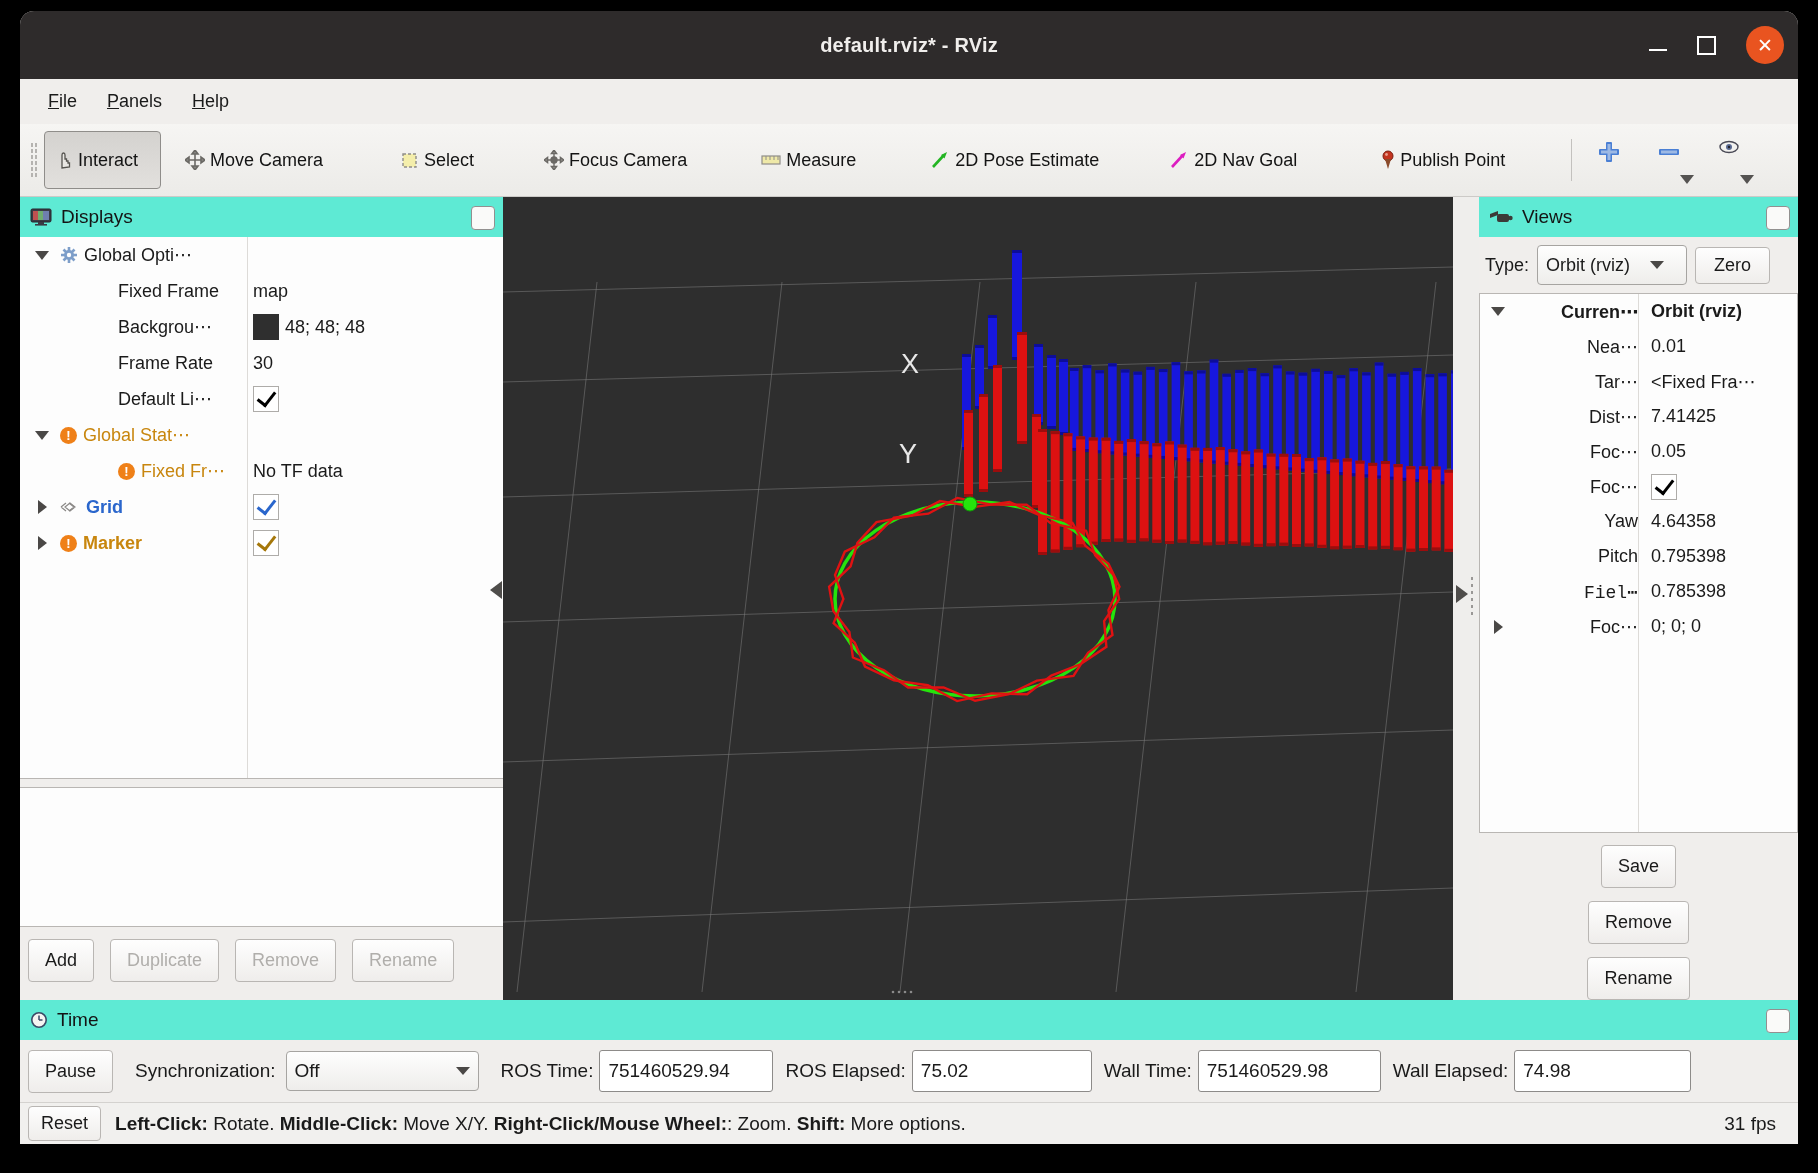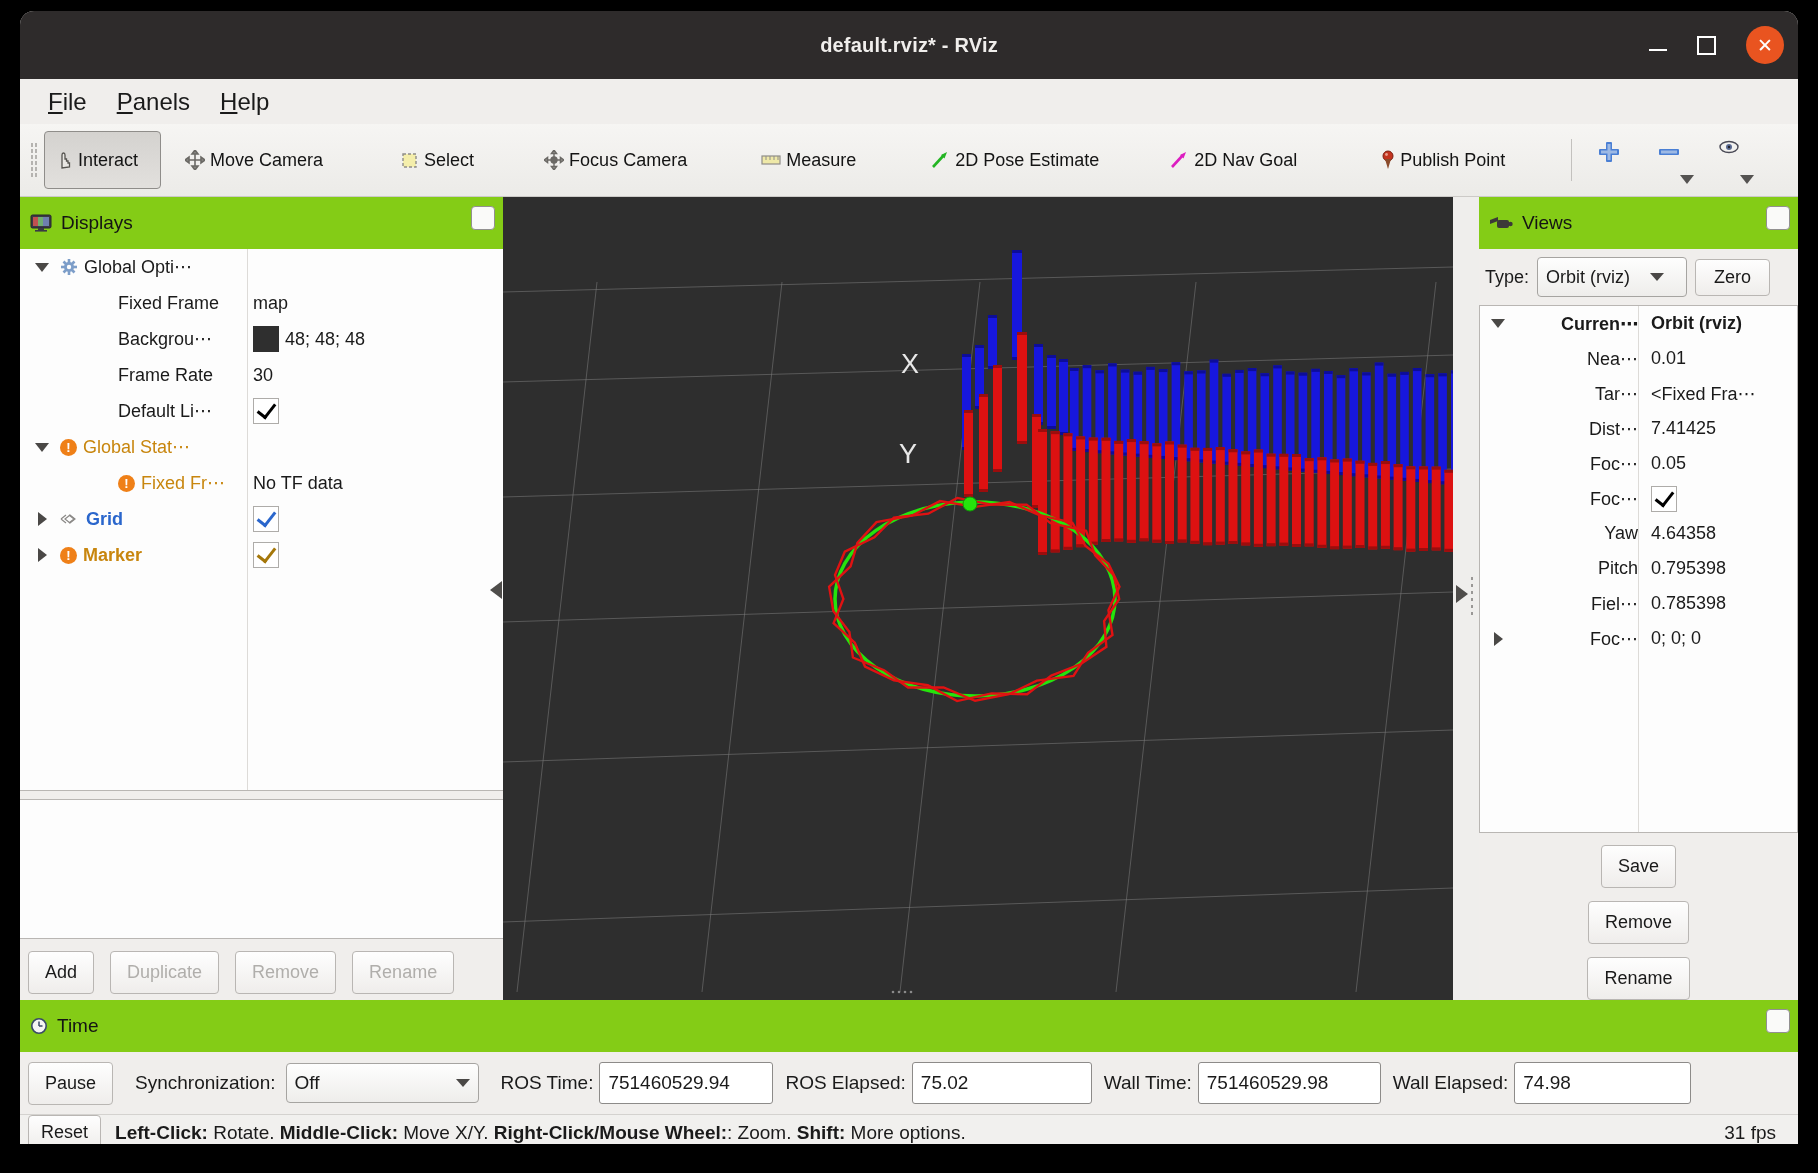--- a/index.html
+++ b/index.html
@@ -12,39 +12,39 @@
   .titlebar{height:68px;background:#2e2b2b;display:flex;align-items:center;position:relative;flex:0 0 auto;}
   .titlebar .title{position:absolute;left:0;right:0;text-align:center;color:#f0eeec;
                    font-size:20px;font-weight:bold;letter-spacing:.2px;}
   .win-controls{position:absolute;right:14px;top:0;height:68px;display:flex;align-items:center;gap:30px;}
   .wc-min{width:18px;height:2px;background:#fff;margin-top:10px;}
   .wc-max{width:15px;height:15px;border:2px solid #fff;}
   .wc-close{width:38px;height:38px;border-radius:50%;background:#e95420;color:#fff;
             display:flex;align-items:center;justify-content:center;font-size:19px;font-weight:bold;}
   
   .menubar{height:45px;background:#f0eeec;display:flex;align-items:center;padding-left:28px;gap:30px;flex:0 0 auto;}
-  .menu-item{font-size:24px;color:#1a1a1a;}
+  .menu-item{font-size:18px;color:#1a1a1a;}
   .menu-item u{text-decoration:underline;}
   
   .toolbar{height:72px;background:linear-gradient(#f6f5f3,#ecebe8);border-bottom:1px solid #cccac7;
            display:flex;align-items:center;flex:0 0 auto;position:relative;}
   .tb-handle{width:8px;height:36px;margin:0 6px 0 10px;
              background-image:radial-gradient(#b5b3b0 1.2px,transparent 1.3px);
              background-size:4px 6px;}
   .tb-btn{display:flex;align-items:center;gap:5px;font-size:18px;color:#141414;padding:0 6px;height:56px;}
   .tb-btn.active{background:linear-gradient(#d4d2cf,#e2e0dd);border:1px solid #8f8d8a;border-radius:4px;
                  padding:0 22px 0 10px;margin-right:4px;}
   .tb-sep{width:1px;height:42px;background:#c3c1be;margin:0 14px;}
   .tb-zoom{display:flex;align-items:flex-start;gap:26px;margin-left:6px;}
   .tb-zoomcell{position:relative;width:34px;height:46px;display:flex;justify-content:center;padding-top:6px;}
   .tb-caret{position:absolute;right:-8px;bottom:2px;width:0;height:0;
             border-left:7px solid transparent;border-right:7px solid transparent;border-top:9px solid #555351;}
   
   .main{flex:0 0 803px;display:flex;position:relative;background:#f0eeec;}
-  .panel-header{height:52px;background:#84cc16;display:flex;align-items:center;gap:9px;
+  .panel-header{height:40px;background:#5eead4;display:flex;align-items:center;gap:9px;
                 padding:0 10px;font-size:19px;color:#141414;flex:0 0 auto;position:relative;}
   .panel-corner{position:absolute;right:8px;top:9px;width:22px;height:22px;background:#fafaf9;
                 border:1px solid #929090;border-radius:4px;}
   .displays{width:483px;display:flex;flex-direction:column;background:#f0eeec;}
   .tree{background:#fdfdfd;position:relative;overflow:hidden;border-bottom:1px solid #b9b6b3;}
   .displays .tree{flex:0 0 541px;}
   .tree .divider{position:absolute;top:0;bottom:0;width:1px;background:#dddbd8;}
   .trow{display:flex;align-items:center;height:36px;font-size:18px;position:relative;}
   .trow .lbl-cell{display:flex;align-items:center;height:100%;flex:0 0 auto;}
   .trow .val-cell{display:flex;align-items:center;height:100%;padding-left:6px;gap:6px;}
@@ -748,21 +748,21 @@
             <div class="trow">
               <div class="lbl-cell" style="width: 158px;">
                 <span style="flex: 1 1 0%;"></span>
                 <span style="white-space: nowrap;">Pitch</span>
               </div>
               <div class="val-cell">
                 <span style="white-space: nowrap;">0.795398</span>
               </div>
             </div>
             <div class="trow">
-              <div class="lbl-cell" style="width: 158px;">
+              <div class="lbl-cell" style="width: 158px; font-family: Liberation Mono, monospace;">
                 <span style="flex: 1 1 0%;"></span>
                 <span style="white-space: nowrap;">Fiel⋯</span>
               </div>
               <div class="val-cell">
                 <span style="white-space: nowrap;">0.785398</span>
               </div>
             </div>
             <div class="trow">
               <div class="lbl-cell" style="width: 158px;">
                 <span style="display: inline-flex; width: 20px; justify-content: center; flex: 0 0 auto; margin-left: 8px;">

